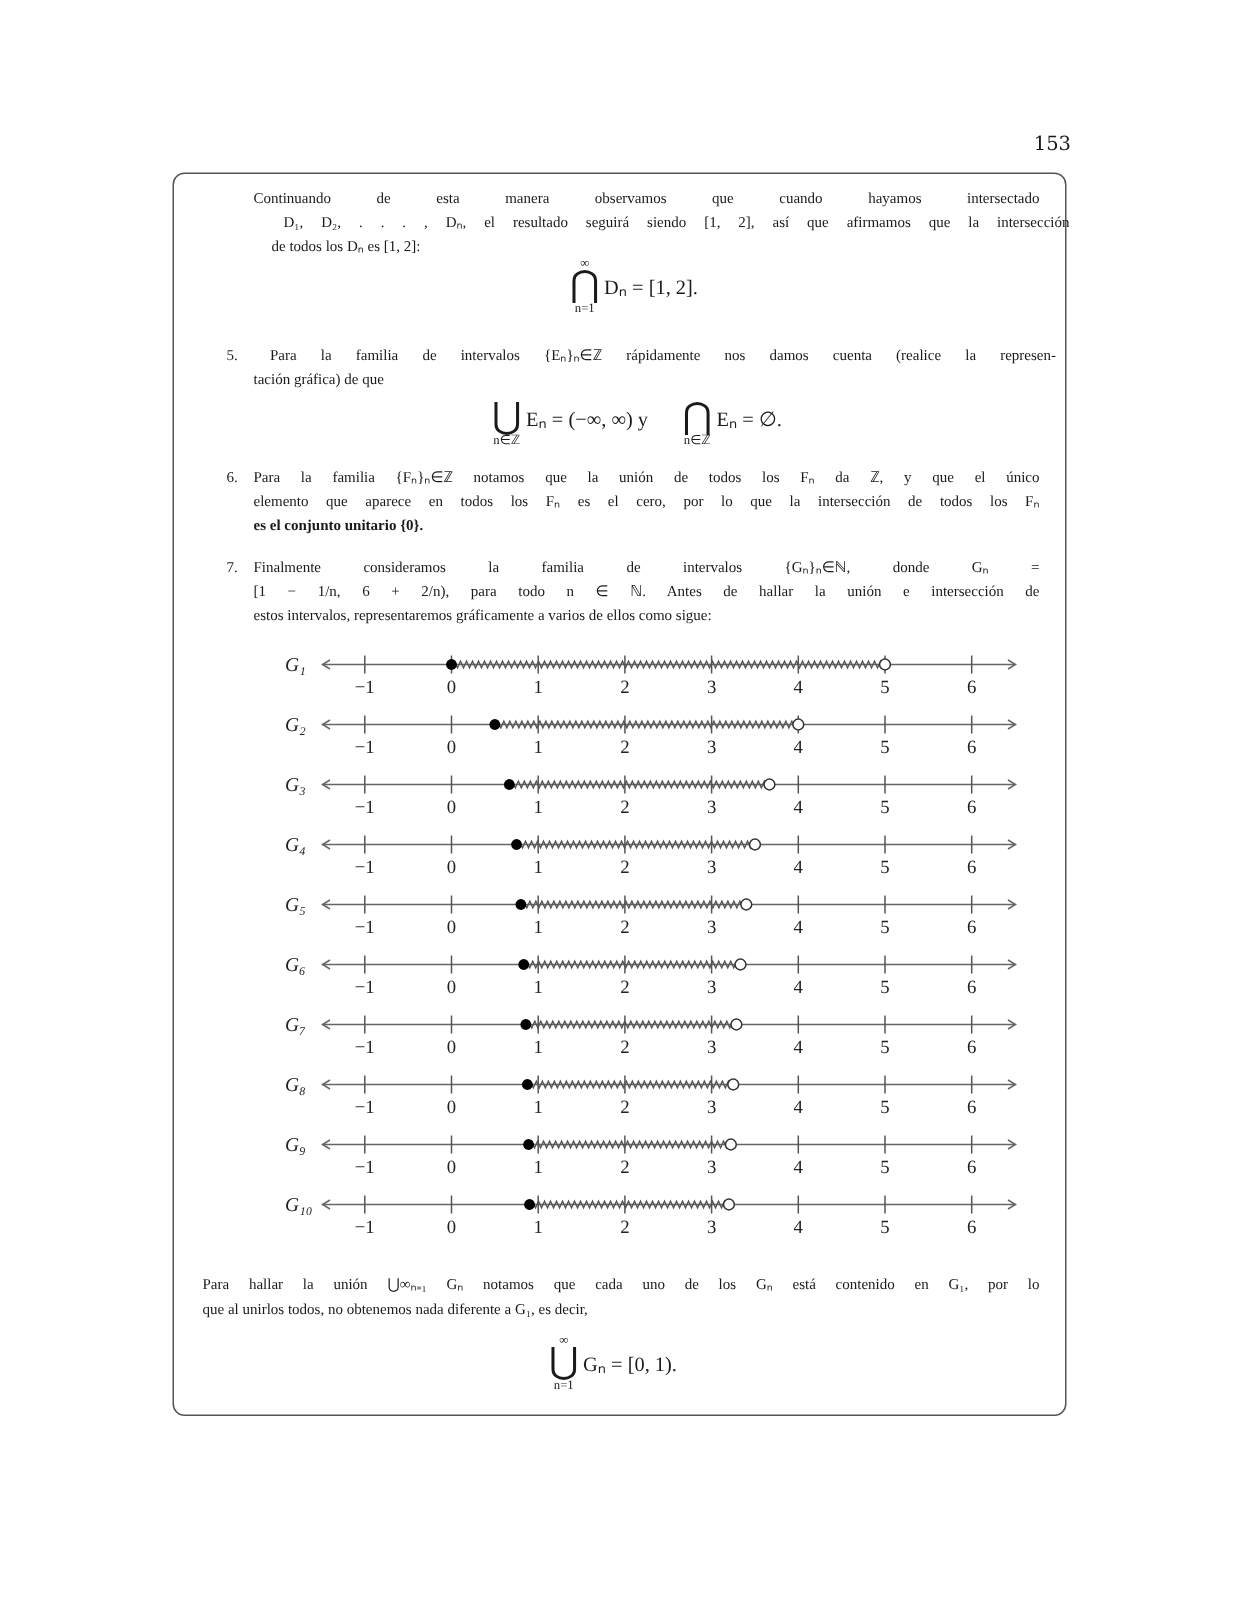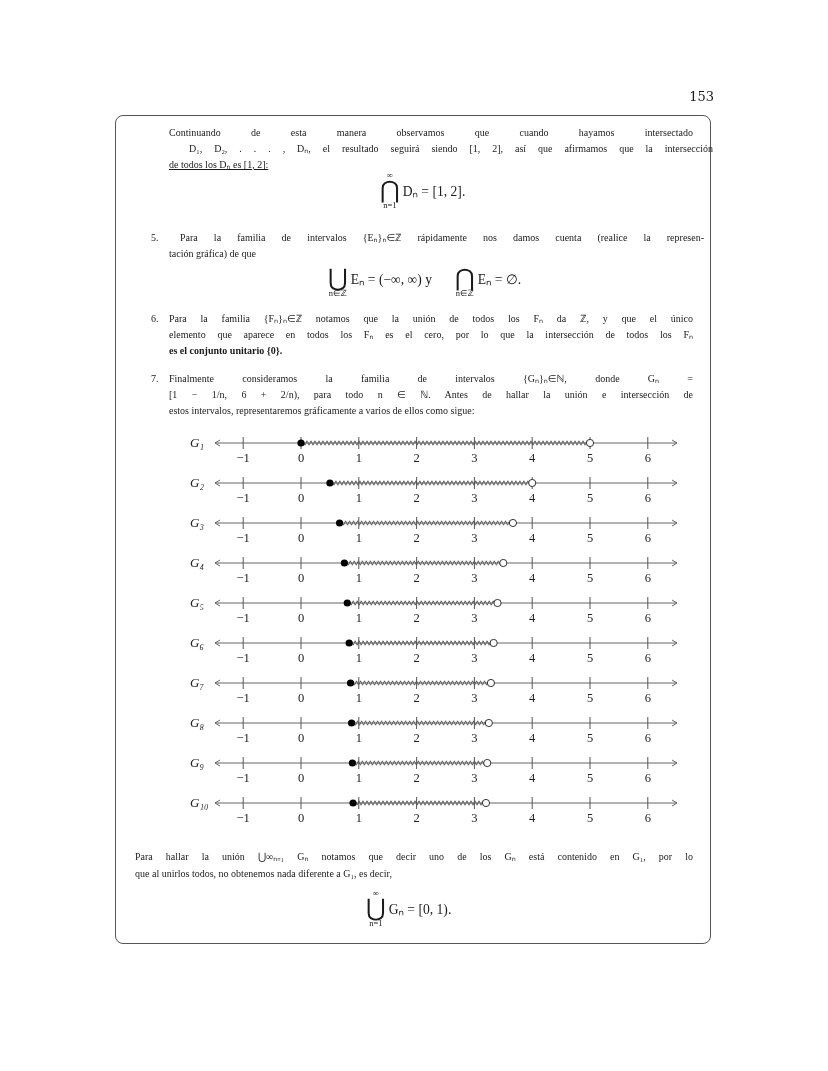--- a/index.html
+++ b/index.html
@@ -21,21 +21,21 @@
 </style>
 </head>
 <body>
 
 <div class="page-number">153</div>
 
 <div class="frame"></div>
 
 <div class="txt" style="left:169px; top:125px; width:524px; text-align-last:justify;">Continuando de esta manera observamos que cuando hayamos intersectado</div>
 <div class="txt" style="left:169px; top:141px; width:524px; text-align-last:justify;margin-left:20px;">D₁, D₂, . . . , Dₙ, el resultado seguirá siendo [1, 2], así que afirmamos que la intersección</div>
-<div class="txt" style="left:169px; top:157px;text-decoration:underline;">de todos los Dₙ es [1, 2]:</div>
+<div class="txt" style="left:181px; top:157px;">de todos los Dₙ es [1, 2]:</div>
 <div class="eq" style="left:380px; top:170px; display:flex; align-items:center;">
   <span class="opstack">
     <span class="lim">∞</span>
     <span class="big">⋂</span>
     <span class="lim">n=1</span>
   </span>
   <span>Dₙ = [1, 2].</span>
 </div>
 
 <div class="txt item-num" style="left:151px; top:230px;">5.</div>
@@ -312,21 +312,21 @@
       <line x1="590" y1="797" x2="590" y2="809" stroke="#555" stroke-width="1"></line>
       <text x="590" y="822" font-size="12.5" text-anchor="middle" fill="#222">5</text>
       <line x1="647.8" y1="797" x2="647.8" y2="809" stroke="#555" stroke-width="1"></line>
       <text x="647.8" y="822" font-size="12.5" text-anchor="middle" fill="#222">6</text>
       <path d="M353.02,803 L355.02,800.8 L357.02,805.2 L359.02,800.8 L361.02,805.2 L363.02,800.8 L365.02,805.2 L367.02,800.8 L369.02,805.2 L371.02,800.8 L373.02,805.2 L375.02,800.8 L377.02,805.2 L379.02,800.8 L381.02,805.2 L383.02,800.8 L385.02,805.2 L387.02,800.8 L389.02,805.2 L391.02,800.8 L393.02,805.2 L395.02,800.8 L397.02,805.2 L399.02,800.8 L401.02,805.2 L403.02,800.8 L405.02,805.2 L407.02,800.8 L409.02,805.2 L411.02,800.8 L413.02,805.2 L415.02,800.8 L417.02,805.2 L419.02,800.8 L421.02,805.2 L423.02,800.8 L425.02,805.2 L427.02,800.8 L429.02,805.2 L431.02,800.8 L433.02,805.2 L435.02,800.8 L437.02,805.2 L439.02,800.8 L441.02,805.2 L443.02,800.8 L445.02,805.2 L447.02,800.8 L449.02,805.2 L451.02,800.8 L453.02,805.2 L455.02,800.8 L457.02,805.2 L459.02,800.8 L461.02,805.2 L463.02,800.8 L465.02,805.2 L467.02,800.8 L469.02,805.2 L471.02,800.8 L473.02,805.2 L475.02,800.8 L477.02,805.2 L479.02,800.8 L481.02,805.2 L483.02,800.8 L485.02,805.2 L485.96000000000004,803" fill="none" stroke="#555" stroke-width="0.9"></path>
       <circle cx="353.02" cy="803" r="3.6" fill="#000"></circle>
       <circle cx="485.96000000000004" cy="803" r="3.6" fill="#fff" stroke="#333" stroke-width="1"></circle>
     </g>
   </svg>
 
-<div class="txt" style="left:135px; top:849px; width:558px; text-align-last:justify;">Para hallar la unión ⋃∞ₙ₌₁ Gₙ notamos que decir uno de los Gₙ está contenido en G₁, por lo</div>
+<div class="txt" style="left:135px; top:849px; width:558px; text-align-last:justify;">Para hallar la unión ⋃∞ₙ₌₁ Gₙ notamos que cada uno de los Gₙ está contenido en G₁, por lo</div>
 <div class="txt" style="left:135px; top:866px;">que al unirlos todos, no obtenemos nada diferente a G₁, es decir,</div>
 <div class="eq" style="left:366px; top:888px; display:flex; align-items:center;">
   <span class="opstack">
     <span class="lim">∞</span>
     <span class="big">⋃</span>
     <span class="lim">n=1</span>
   </span>
   <span>Gₙ = [0, 1).</span>
 </div>
 

